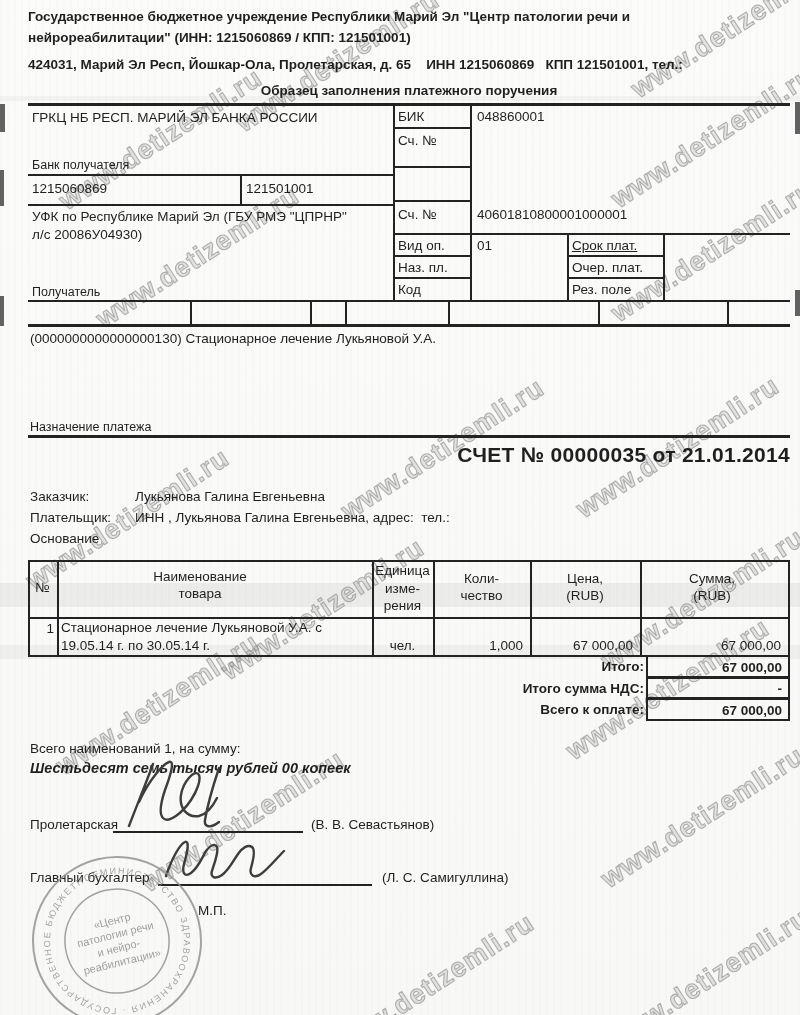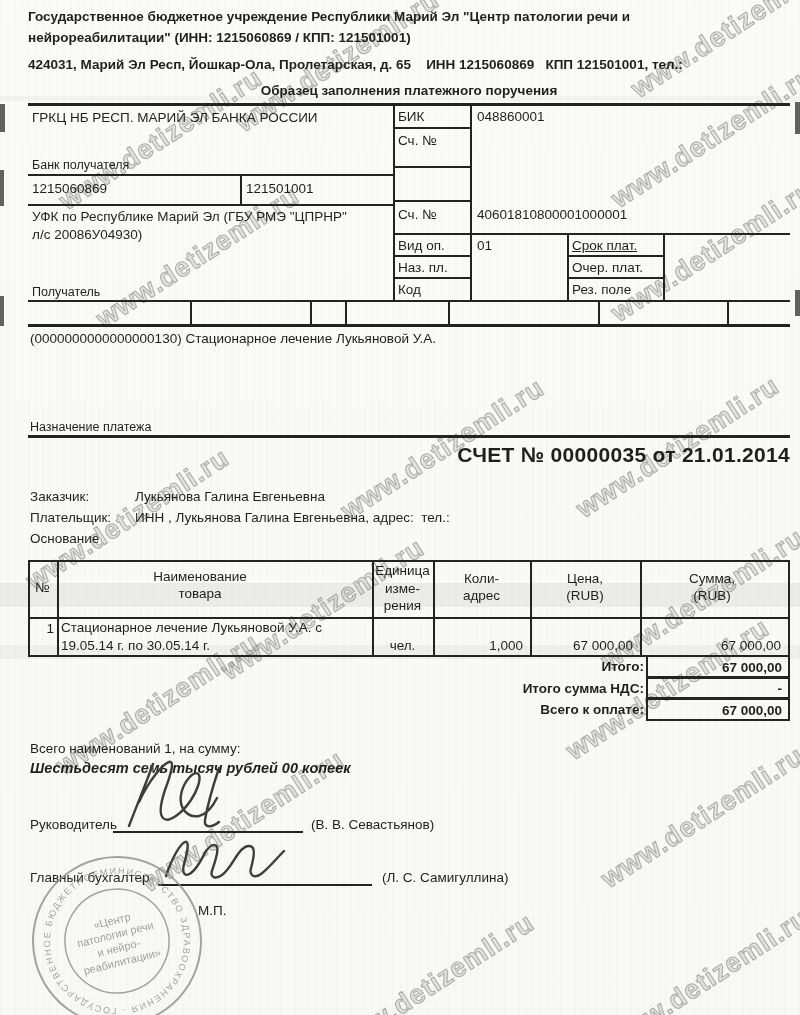--- a/index.html
+++ b/index.html
@@ -132,21 +132,21 @@
   <div class="ln" style="left:640px;top:560px;width:2px;height:97px;"></div>
   <div class="ln" style="left:788px;top:560px;width:2px;height:97px;"></div>
 
   <div class="t ctr" style="left:28px;top:579px;width:29px;">№</div>
   <div class="t ctr" style="left:57px;top:568px;width:286px;">Наименование
 товара</div>
   <div class="t ctr" style="left:372px;top:562px;width:61px;line-height:17.5px;">Единица
 изме-
 рения</div>
   <div class="t ctr" style="left:433px;top:570px;width:97px;">Коли-
-адрес</div>
+чество</div>
   <div class="t ctr" style="left:530px;top:570px;width:110px;">Цена,
 (RUB)</div>
   <div class="t ctr" style="left:640px;top:570px;width:144px;">Сумма,
 (RUB)</div>
 
   <div class="t rt" style="left:28px;top:620px;width:26px;">1</div>
   <div class="t" style="left:61px;top:619px;width:308px;line-height:17.5px;">Стационарное лечение Лукьяновой У.А.  с
 19.05.14 г. по 30.05.14 г.</div>
   <div class="t ctr" style="left:372px;top:637px;width:61px;">чел.</div>
   <div class="t rt" style="left:433px;top:637px;width:90px;">1,000</div>
@@ -162,21 +162,21 @@
   <div class="box" style="left:646px;top:677px;width:144px;height:22px;">
     <div class="t b rt" style="left:0;top:1px;width:134px;">-</div>
   </div>
   <div class="box" style="left:646px;top:698px;width:144px;height:23px;">
     <div class="t b rt" style="left:0;top:2px;width:134px;">67 000,00</div>
   </div>
 
   <div class="t" style="left:30px;top:740px;">Всего наименований 1, на сумму:</div>
   <div class="t bi" style="left:30px;top:760px;font-size:14.5px;">Шестьдесят семь тысяч рублей 00 копеек</div>
 
-  <div class="t" style="left:30px;top:816px;">Руководитель</div>
+  <div class="t" style="left:30px;top:816px;">Пролетарская</div>
   <div class="ln" style="left:113px;top:831px;width:190px;height:1.5px;"></div>
   <div class="t" style="left:311px;top:816px;">(В. В. Севастьянов)</div>
   <svg style="position:absolute;left:105px;top:758px;" width="185" height="78" viewBox="0 0 185 78">
     <path d="M48,6 C40,28 30,52 24,68 M34,44 C44,22 58,6 64,4 C70,2 66,16 60,32 C56,44 54,56 58,60 C64,66 78,54 86,42 C92,33 96,22 94,17 C90,10 78,24 76,37 C74,50 82,60 94,58 C102,56 108,48 112,40 M114,10 C108,28 102,50 100,62 C99,69 105,71 114,64" stroke="#3d3d3d" fill="none" stroke-width="2.4" stroke-linecap="round"></path>
   </svg>
 
   <div class="t" style="left:30px;top:869px;">Главный бухгалтер</div>
   <div class="ln" style="left:158px;top:884px;width:214px;height:1.5px;"></div>
   <div class="t" style="left:382px;top:869px;">(Л. С. Самигуллина)</div>
   <svg style="position:absolute;left:160px;top:834px;" width="160" height="52" viewBox="0 0 160 52">

